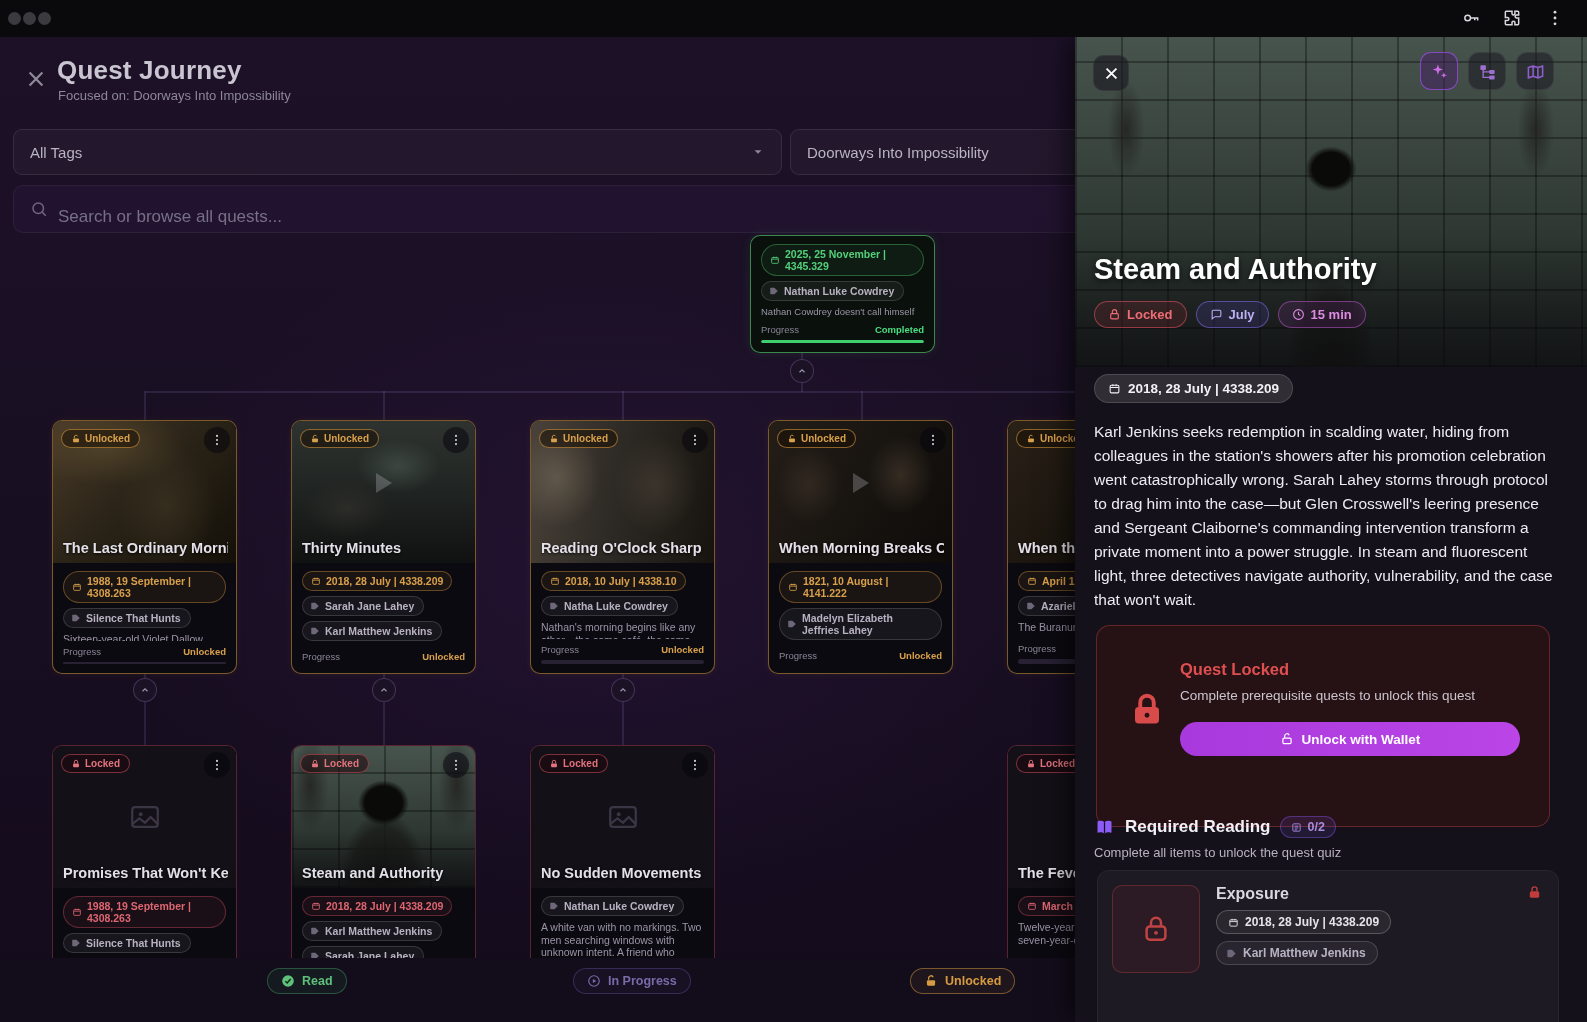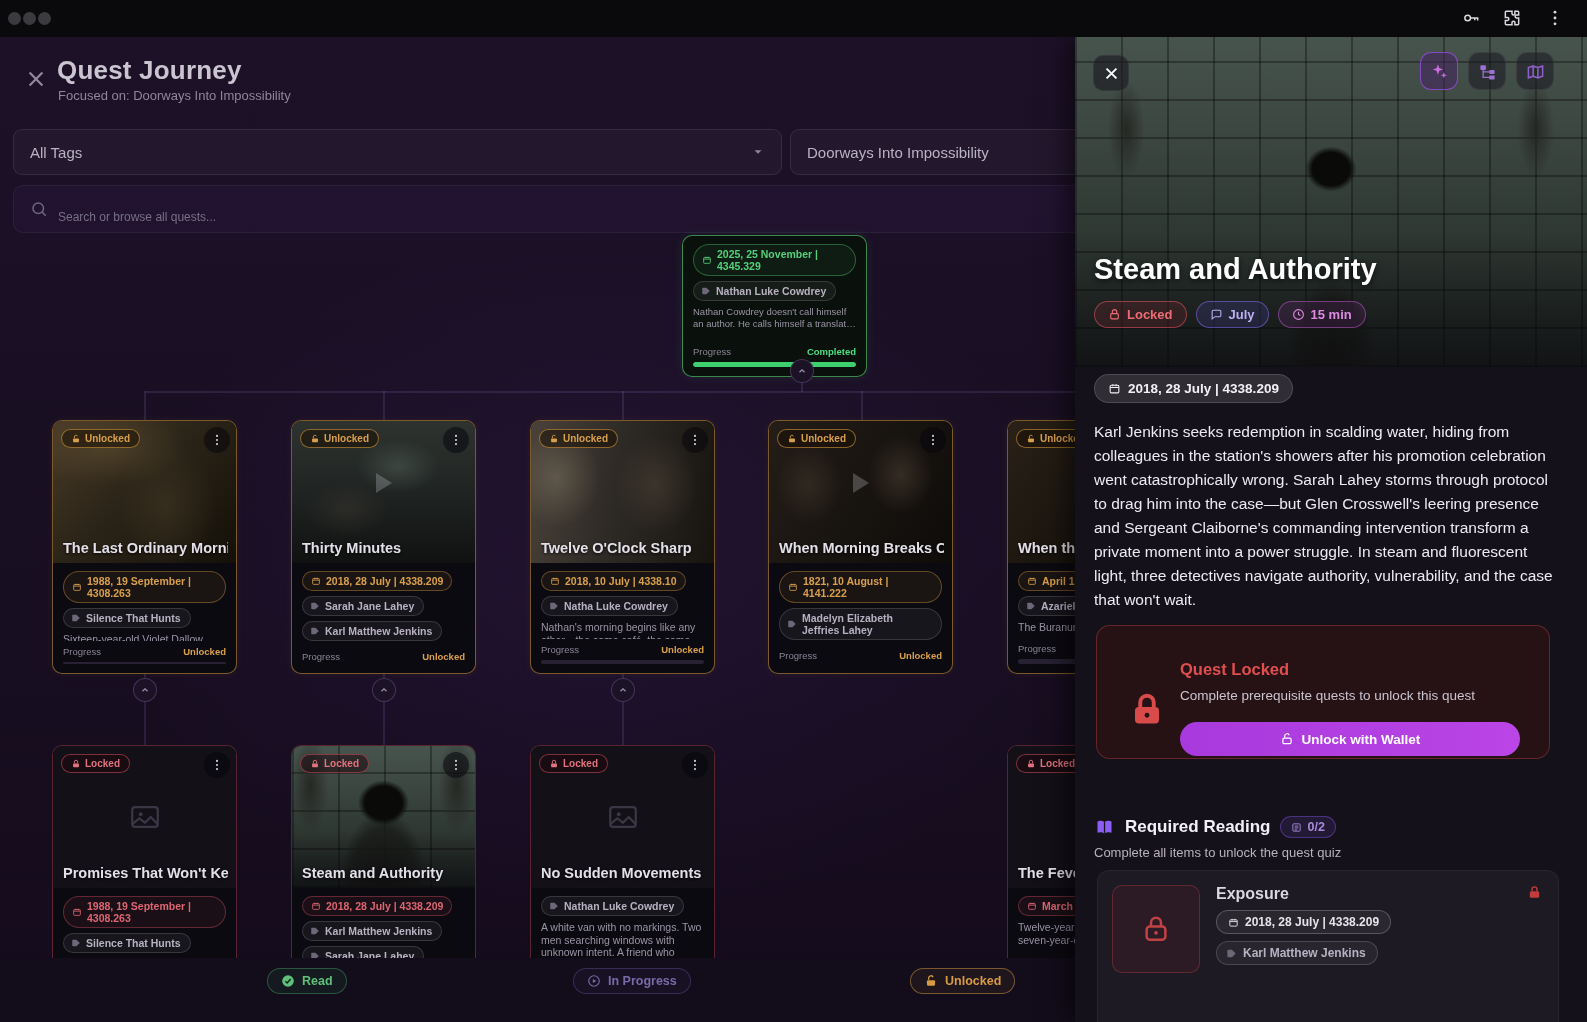--- a/index.html
+++ b/index.html
@@ -23,21 +23,21 @@
   .qj-title { position:absolute; left:57px; top:18px; font-size:26px; font-weight:bold; color:#c9c5d1; letter-spacing:0.2px; }
   .qj-sub { position:absolute; left:58px; top:51px; font-size:13px; color:#8d8798; }
 
   .select-box { position:absolute; top:92px; height:46px; background:rgba(255,255,255,0.03); border:1px solid rgba(255,255,255,0.09); border-radius:9px; display:flex; align-items:center; padding:0 16px; color:#b9b4c2; font-size:15px; }
   .select-tags { left:13px; width:769px; }
   .select-focus { left:790px; width:600px; }
   .select-box .chev { margin-left:auto; width:14px; height:14px; color:#8d8798; }
 
   .searchbar { position:absolute; left:13px; top:148px; width:1380px; height:48px; background:rgba(118,70,180,0.07); border:1px solid rgba(255,255,255,0.05); border-radius:10px; display:flex; align-items:center; padding:0 16px; }
   .searchbar .sic { width:18px; height:18px; color:#6e6580; margin-right:10px; flex:0 0 auto; }
-  .searchbar input { flex:1; background:transparent; border:none; outline:none; font-size:12px; color:#cfcad8; font-family:inherit;margin-top:15px; }
+  .searchbar input { flex:1; background:transparent; border:none; outline:none; font-size:17px; color:#cfcad8; font-family:inherit;margin-top:15px; }
   .searchbar input::placeholder { color:#776f87; }
 
   
   .cline { position:absolute; background:rgba(158,128,208,0.16); z-index:1; }
   .cnode { position:absolute; width:24px; height:24px; border-radius:50%; background:#1c1226; border:1px solid rgba(168,138,220,0.28); color:#9d92b2; display:flex; align-items:center; justify-content:center; z-index:6; }
   .cnode svg { width:12px; height:12px; }
 
   
   .qcard { position:absolute; width:185px; border-radius:10px; background:#0c0a11; overflow:hidden; z-index:5; display:flex; flex-direction:column; cursor:pointer; }
   .qcard.unlocked { border:1px solid rgba(215,154,62,0.55); box-shadow:0 0 10px rgba(215,154,62,0.07); }
@@ -124,21 +124,21 @@
   .p-badges { position:absolute; left:19px; top:264px; display:flex; gap:9px; }
   .pbadge { display:inline-flex; align-items:center; gap:6px; padding:5px 13px; border-radius:999px; font-size:13px; font-weight:bold; }
   .pbadge svg { width:13px; height:13px; }
   .pb-locked { color:#ee6c74; border:1px solid rgba(215,80,95,0.6); background:rgba(150,40,55,0.20); }
   .pb-quest { color:#bcb0f2; border:1px solid rgba(130,110,235,0.55); background:rgba(90,70,200,0.18); }
   .pb-time { color:#dd8ce2; border:1px solid rgba(195,90,210,0.5); background:rgba(145,50,160,0.16); }
   .p-date { position:absolute; left:19px; top:337px; display:inline-flex; align-items:center; gap:7px; padding:6px 13px; border-radius:999px; background:rgba(255,255,255,0.12); border:1px solid rgba(255,255,255,0.14); color:#f2f0f5; font-size:13.5px; font-weight:bold; }
   .p-date svg { width:13px; height:13px; }
   .p-desc { position:absolute; left:19px; top:383px; width:462px; font-size:15.5px; line-height:24px; color:#edebf1; }
 
-  .lockbox { position:absolute; left:21px; top:588px; width:454px; height:134px; border-radius:14px; background:#261115; border:1px solid rgba(205,70,75,0.38); }
+  .lockbox { position:absolute; left:21px; top:588px; width:454px; height:202px; border-radius:14px; background:#261115; border:1px solid rgba(205,70,75,0.38); }
   .lockbox .big-lock { position:absolute; left:32px; top:66px; width:36px; height:36px; color:#d94b4b; }
   .lockbox .big-lock svg { width:100%; height:100%; }
   .lb-title { position:absolute; left:83px; top:34px; font-size:16.5px; font-weight:bold; color:#e04f4f; }
   .lb-sub { position:absolute; left:83px; top:62px; font-size:13.5px; color:#cbc5cf; }
   .lb-btn { position:absolute; left:83px; top:96px; width:340px; height:34px; border:none; border-radius:999px; background:linear-gradient(90deg,#a839dd,#bb45e6); color:#fff; font-size:13.5px; font-weight:bold; font-family:inherit; display:flex; align-items:center; justify-content:center; gap:8px; cursor:pointer; }
   .lb-btn svg { width:14px; height:14px; }
 
   .rr-head { position:absolute; left:19px; top:779px; display:flex; align-items:center; gap:10px; }
   .rr-book { width:21px; height:21px; color:#8b5cf6; }
   .rr-book svg { width:100%; height:100%; }
@@ -244,21 +244,21 @@
       <svg viewBox="0 0 24 24" fill="none" stroke="currentColor" stroke-width="2.4">
           <path d="M7 14.5l5-5 5 5"></path>
         </svg>
     </div>
     <div class="cnode" style="left:611px; top:641px;">
       <svg viewBox="0 0 24 24" fill="none" stroke="currentColor" stroke-width="2.4">
           <path d="M7 14.5l5-5 5 5"></path>
         </svg>
     </div>
 
-    <div class="qcard completed" style="left:682px; top:198px; height:142px;">
+    <div class="qcard completed" style="left:750px; top:198px; height:118px;">
       <div class="qbody">
         <span class="dpill green">
           <svg viewBox="0 0 24 24" fill="none" stroke="currentColor" stroke-width="2">
               <rect x="4" y="6" width="16" height="14" rx="2"></rect>
               <path d="M4 10h16M9 4v4M15 4v4"></path>
             </svg>
           <i style="font-style:normal">2025, 25 November | 4345.329</i>
         </span>
         <span class="tpill">
           <svg viewBox="0 0 24 24" fill="currentColor">
@@ -379,21 +379,21 @@
             </svg>
           <i style="font-style:normal">Unlocked</i>
         </span>
         <button class="kebab">
           <svg viewBox="0 0 24 24" fill="currentColor">
               <circle cx="12" cy="5" r="1.8"></circle>
               <circle cx="12" cy="12" r="1.8"></circle>
               <circle cx="12" cy="19" r="1.8"></circle>
             </svg>
         </button>
-        <div class="qtitle">Twelve O'Clock Sharp</div>
+        <div class="qtitle">Reading O'Clock Sharp</div>
       </div>
       <div class="qbody">
         <span class="dpill amber">
           <svg viewBox="0 0 24 24" fill="none" stroke="currentColor" stroke-width="2">
               <rect x="4" y="6" width="16" height="14" rx="2"></rect>
               <path d="M4 10h16M9 4v4M15 4v4"></path>
             </svg>
           <i style="font-style:normal">2018, 10 July | 4338.10</i>
         </span>
         <span class="tpill">

